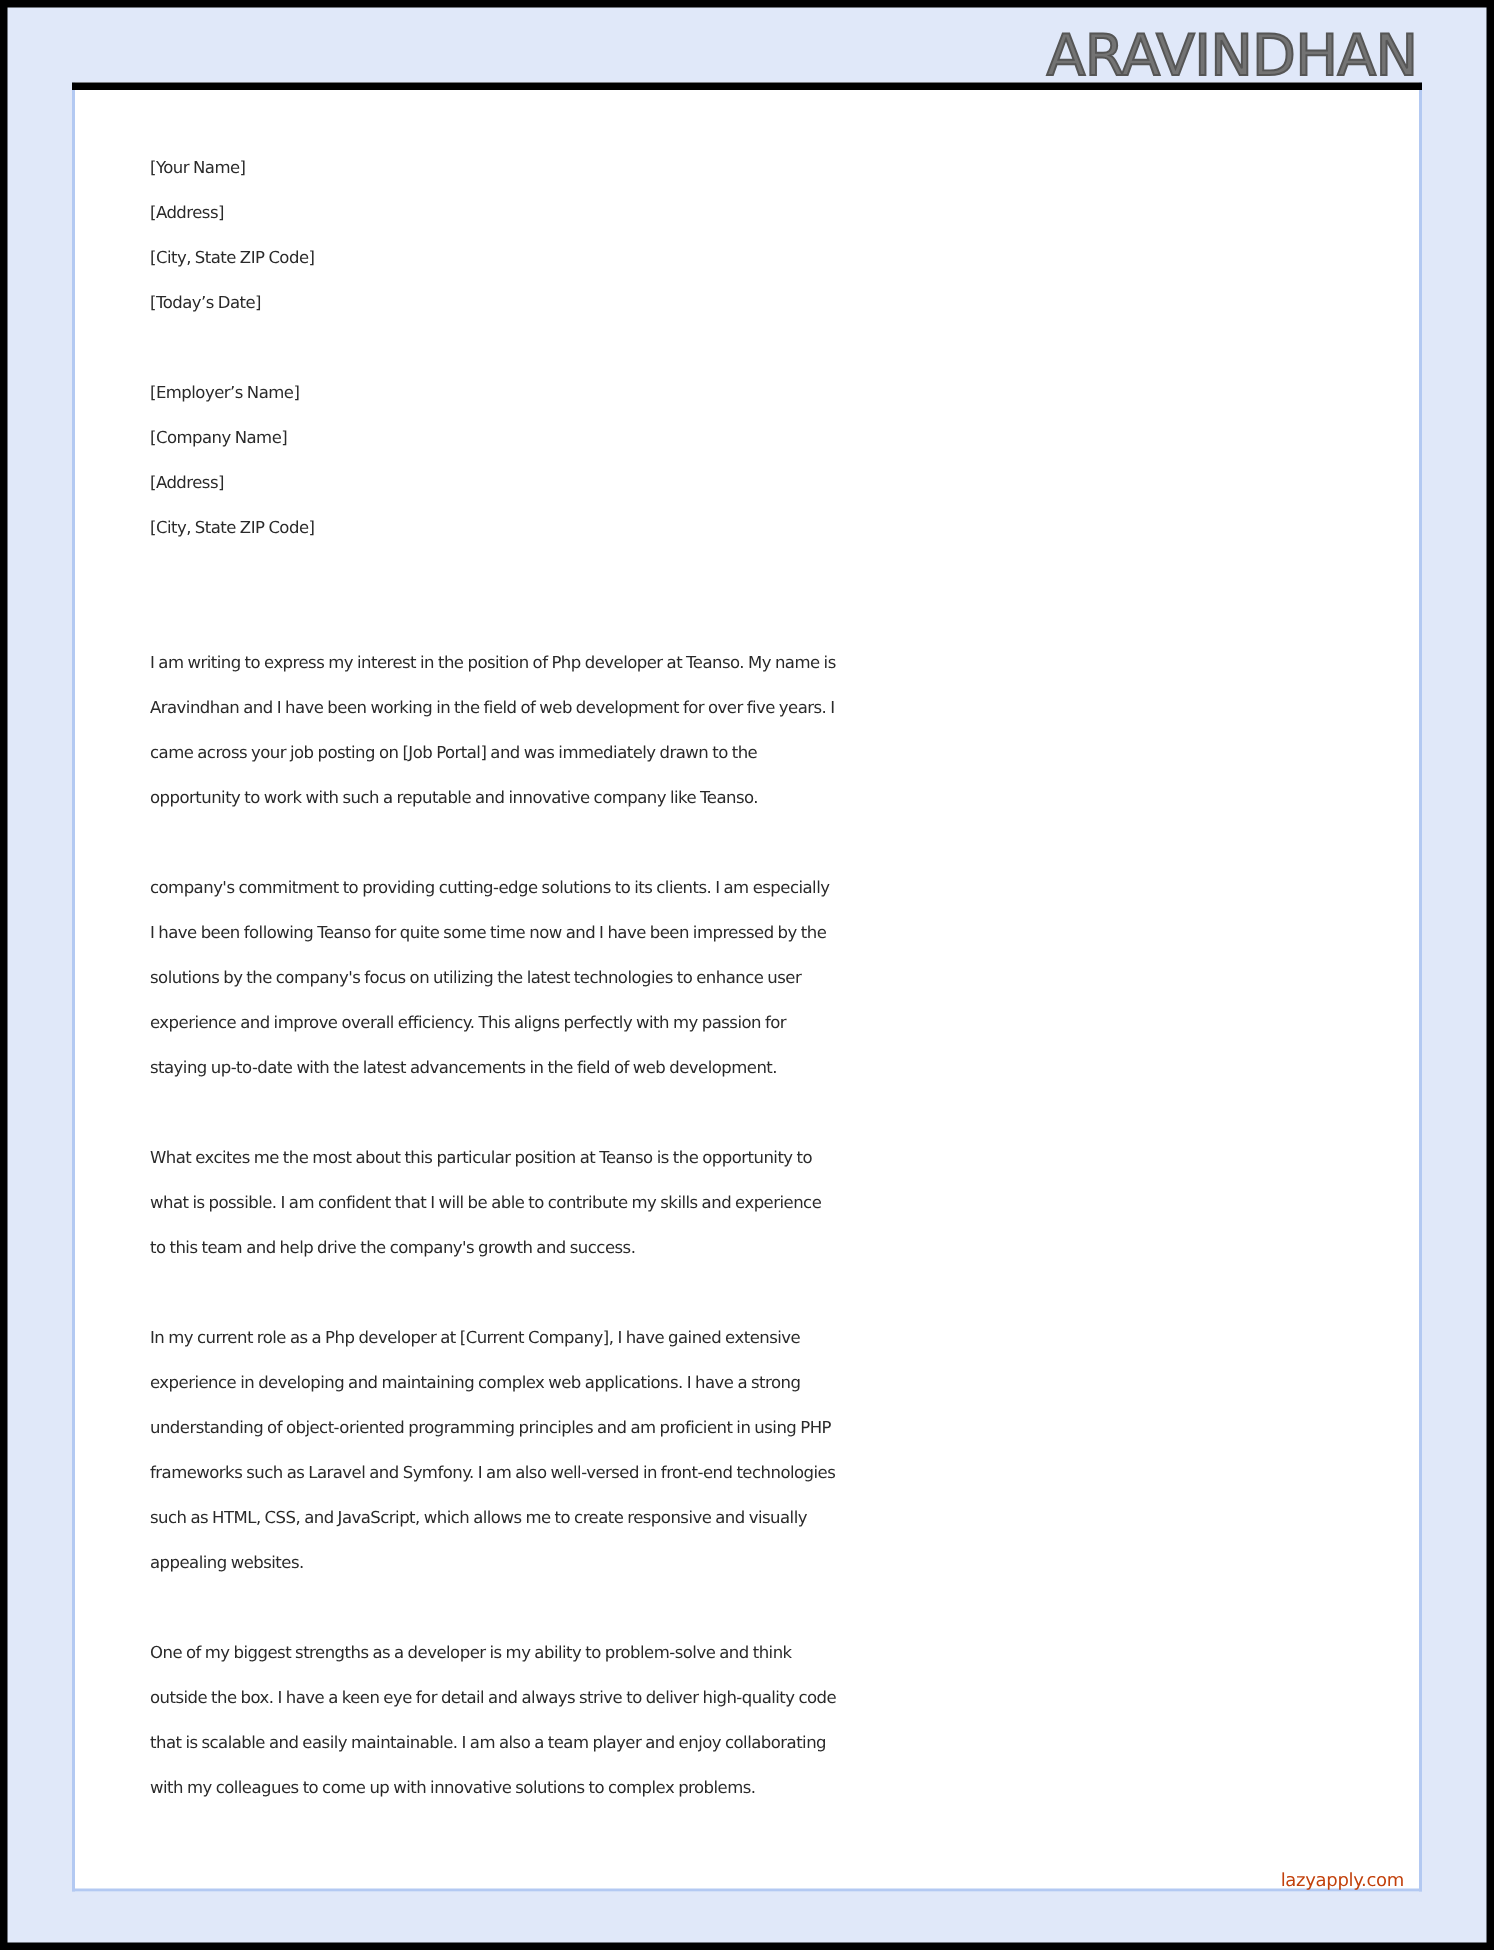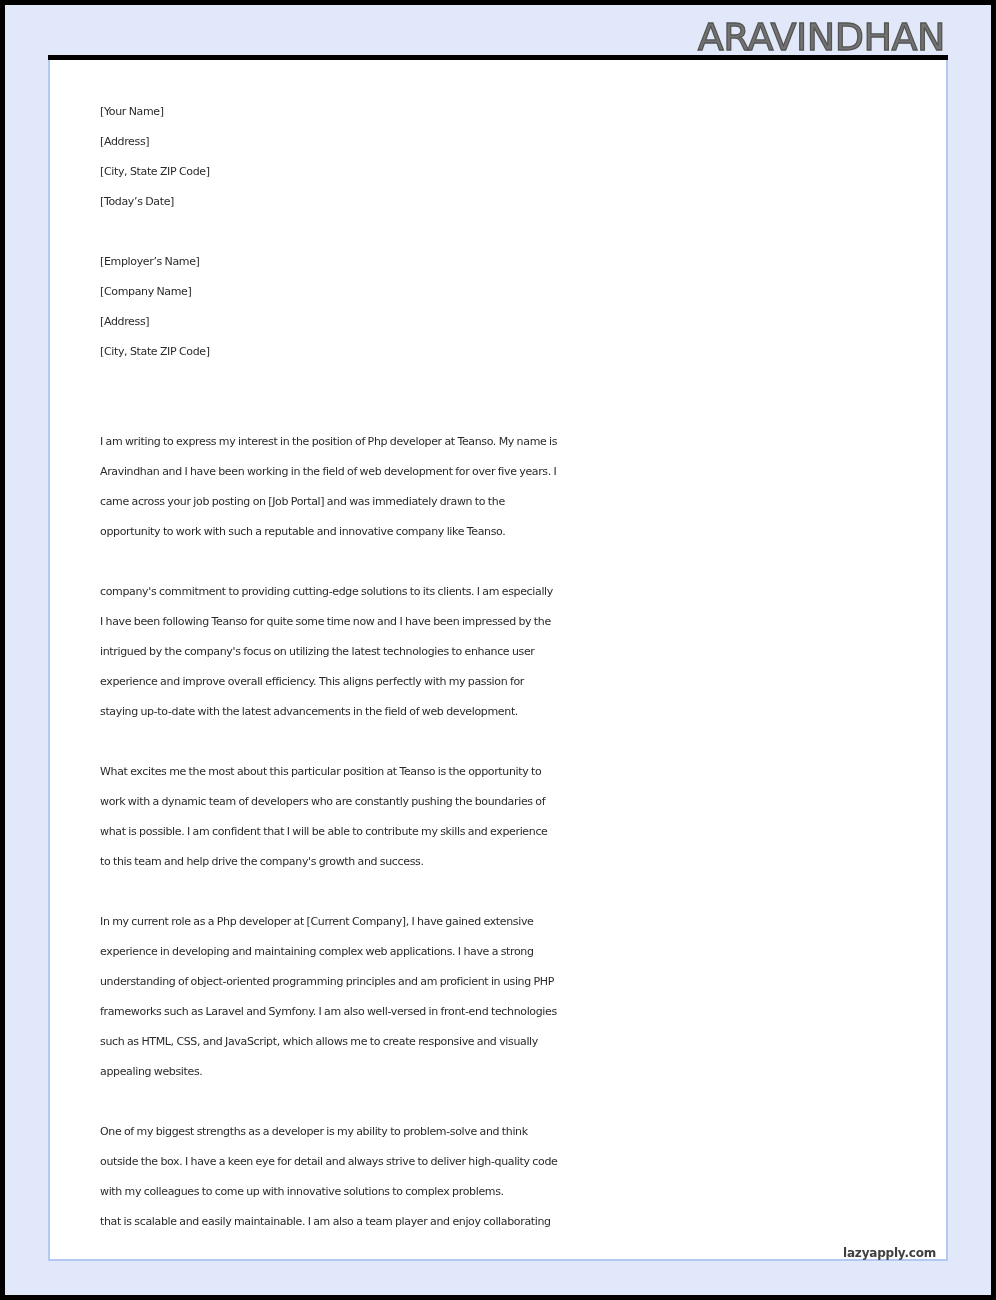--- a/index.html
+++ b/index.html
@@ -74,23 +74,22 @@
     .letter .gap {
       display: block;
       height: 30px;
     }
     .watermark {
       position: absolute;
       right: 55px;
       top: 1241px;
       font-family: "DejaVu Sans", sans-serif;
       font-size: 12px;
-      color: #404040;
+      color: #c2410c;
       letter-spacing: -0.2px;
-      font-weight: bold;
     }
   </style>
 </head>
 <body>
 
 <div class="page">
   <div class="name-heading">ARAVINDHAN</div>
 
   <div class="card"></div>
   <div class="top-bar"></div>
@@ -118,46 +117,45 @@
       <span class="line">I am writing to express my interest in the position of Php developer at Teanso. My name is</span>
       <span class="line">Aravindhan and I have been working in the field of web development for over five years. I</span>
       <span class="line">came across your job posting on [Job Portal] and was immediately drawn to the</span>
       <span class="line">opportunity to work with such a reputable and innovative company like Teanso.</span>
     </div>
     <span class="gap"></span>
 
     <div>
       <span class="line">company's commitment to providing cutting-edge solutions to its clients. I am especially</span>
       <span class="line">I have been following Teanso for quite some time now and I have been impressed by the</span>
-      <span class="line">intrigued by the company's focus on utilizing the latest technologies to enhance user</span>
+      <span class="line">solutions by the company's focus on utilizing the latest technologies to enhance user</span>
       <span class="line">experience and improve overall efficiency. This aligns perfectly with my passion for</span>
       <span class="line">staying up-to-date with the latest advancements in the field of web development.</span>
     </div>
     <span class="gap"></span>
 
     <div>
       <span class="line">What excites me the most about this particular position at Teanso is the opportunity to</span>
-      <span class="line">work with a dynamic team of developers who are constantly pushing the boundaries of</span>
       <span class="line">what is possible. I am confident that I will be able to contribute my skills and experience</span>
       <span class="line">to this team and help drive the company's growth and success.</span>
     </div>
     <span class="gap"></span>
 
     <div>
       <span class="line">In my current role as a Php developer at [Current Company], I have gained extensive</span>
       <span class="line">experience in developing and maintaining complex web applications. I have a strong</span>
       <span class="line">understanding of object-oriented programming principles and am proficient in using PHP</span>
       <span class="line">frameworks such as Laravel and Symfony. I am also well-versed in front-end technologies</span>
       <span class="line">such as HTML, CSS, and JavaScript, which allows me to create responsive and visually</span>
       <span class="line">appealing websites.</span>
     </div>
     <span class="gap"></span>
 
     <div>
       <span class="line">One of my biggest strengths as a developer is my ability to problem-solve and think</span>
       <span class="line">outside the box. I have a keen eye for detail and always strive to deliver high-quality code</span>
+      <span class="line">that is scalable and easily maintainable. I am also a team player and enjoy collaborating</span>
       <span class="line">with my colleagues to come up with innovative solutions to complex problems.</span>
-      <span class="line">that is scalable and easily maintainable. I am also a team player and enjoy collaborating</span>
     </div>
   </div>
 
   <div class="watermark">lazyapply.com</div>
 </div>
 
 </body></html>

